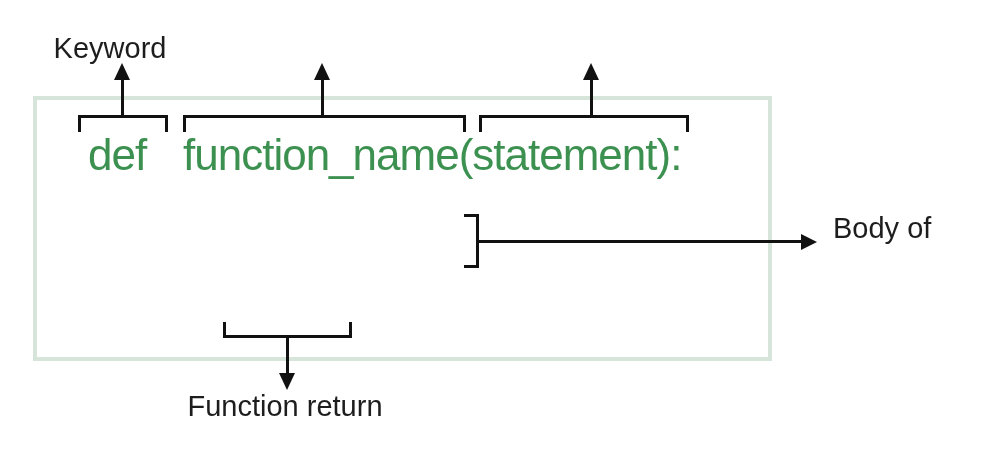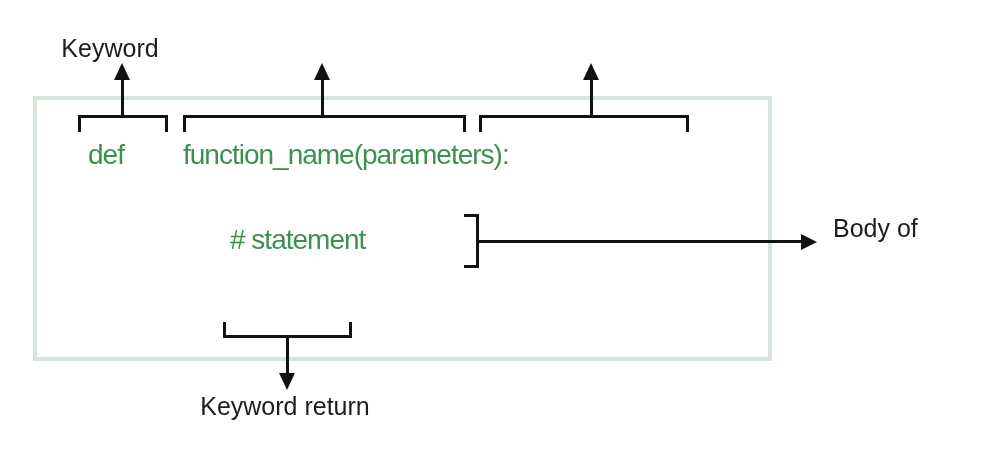--- a/index.html
+++ b/index.html
@@ -21,35 +21,35 @@
     left:33px;top:96px;
     width:739px;height:265px;
     border:4px solid var(--box-border);
     box-sizing:border-box;
     background:#fff;
   }
   
   .code{
     position:absolute;
     color:var(--green);
-    font-size:28px;
+    font-size:44px;
     line-height:48px;
     font-weight:500;
     letter-spacing:-1px;
     white-space:pre;
   }
   .code-keyword{left:88px;top:131px;}
   .code-signature{left:183px;top:131px;}
   .code-statement{left:230px;top:216px;}
   .code-return{left:230px;top:279px;}
   
   .anno{
     position:absolute;
     color:var(--ink);
-    font-size:25px;
+    font-size:29px;
     line-height:31px;
     white-space:pre;
   }
   .centered{transform:translateX(-50%);}
   .label-keyword{left:110px;top:33px;}
   .label-function-name{left:326px;top:33px;}
   .label-parameter{left:597px;top:33px;}
   .label-body{left:833px;top:213px;}
   .label-return{left:285px;top:391px;}
   
@@ -101,34 +101,33 @@
   }
 </style>
 </head>
 <body>
 
 <div id="stage">
 
   <div class="syntax-box"></div>
 
   <div class="code code-keyword">def</div>
-  <div class="code code-signature">function_name(parameters):</div>
-  <div class="code code-statement"># statement</div>
+  <div class="code code-signature">function_name(statement):</div>
 
   <div class="brace brace-top brace-kw"></div>
   <div class="brace brace-top brace-fn"></div>
   <div class="brace brace-top brace-param"></div>
 
   <div class="arrow arrow-up arrow-up-kw"></div>
   <div class="arrow arrow-up arrow-up-fn"></div>
   <div class="arrow arrow-up arrow-up-param"></div>
 
   <div class="anno centered label-keyword">Keyword</div>
 
   <div class="brace brace-right"></div>
   <div class="arrow arrow-right"></div>
   <div class="anno label-body"><span>Body of</span><br></div>
 
   <div class="brace brace-bottom"></div>
   <div class="arrow arrow-down"></div>
-  <div class="anno centered label-return">Keyword return</div>
+  <div class="anno centered label-return">Function return</div>
 
 </div>
 
 </body></html>

